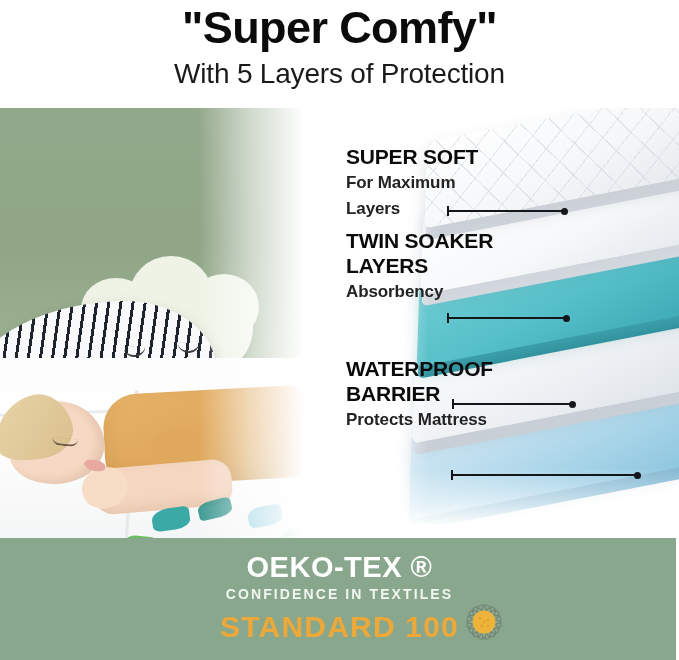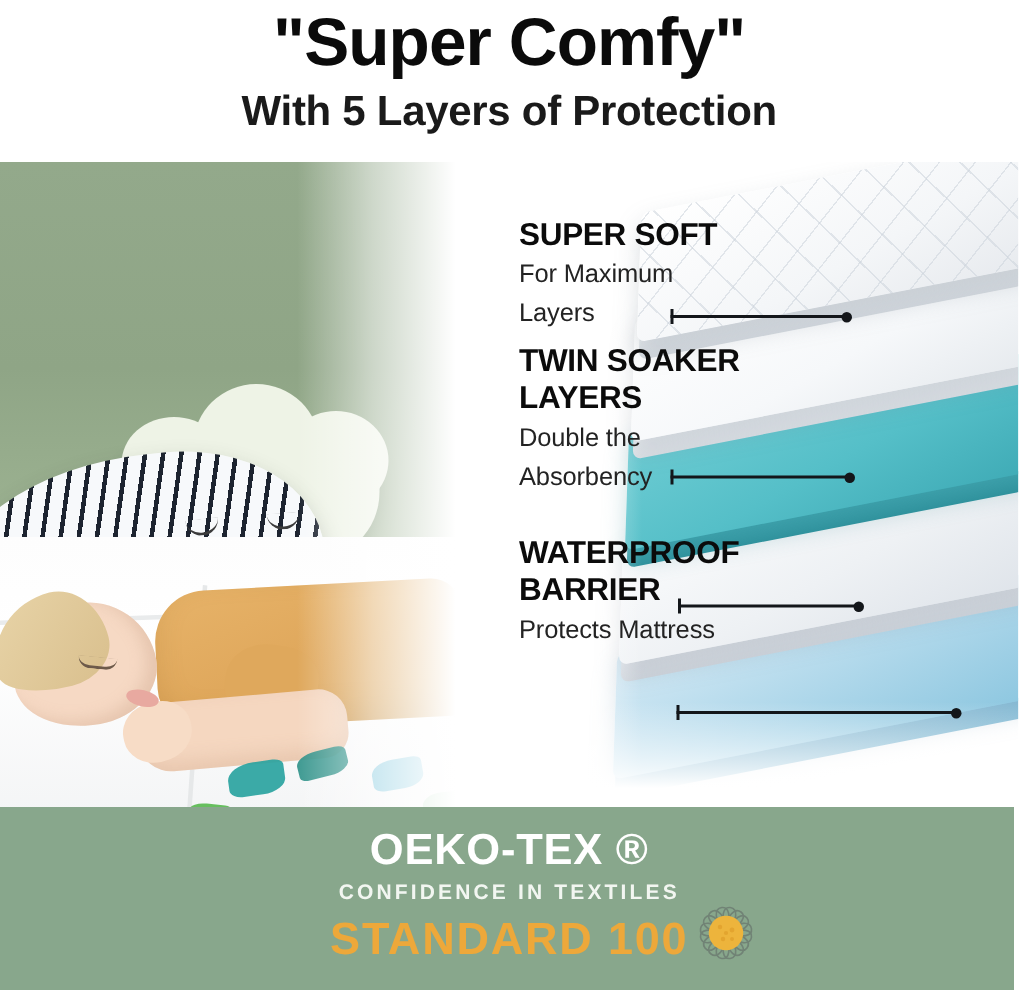--- a/index.html
+++ b/index.html
@@ -14,21 +14,21 @@
 
   
   .header { position:absolute; left:0; top:0; width:679px; height:108px; background:#fff; }
   .headline {
     position:absolute; left:0; top:2px; width:679px; text-align:center;
     font-size:45px; font-weight:700; color:#0b0b0b; letter-spacing:-0.6px;
     line-height:52px; white-space:nowrap;
   }
   .subhead {
     position:absolute; left:0; top:57px; width:679px; text-align:center;
-    font-size:28px; font-weight:700; color:#1a1a1a; letter-spacing:-0.2px;
+    font-size:28px; font-weight:400; color:#1a1a1a; letter-spacing:-0.2px;
     line-height:34px; white-space:nowrap;
   }
 
   
   .stage { position:absolute; left:0; top:108px; width:679px; height:430px; background:#fff; overflow:hidden; }
 
   
   .photo { position:absolute; left:0; top:0; width:318px; height:430px; overflow:hidden; }
   .wall {
     position:absolute; left:0; top:0; width:318px; height:250px;
@@ -187,21 +187,21 @@
   }
 
   
   .features { position:absolute; left:8px; top:0; width:542px; height:430px; z-index:30; pointer-events:none; }
   .feat { position:absolute; left:338px; }
   .feat .t {
     font-size:21px; font-weight:700; color:#0b0b0b; letter-spacing:-0.2px;
     line-height:25px; white-space:nowrap;
   }
   .feat .d {
-    font-size:17px; font-weight:400; color:#232323; letter-spacing:-0.1px;
+    font-size:17px; font-weight:700; color:#232323; letter-spacing:-0.1px;
     line-height:24px; white-space:nowrap; margin-top:2px;
   }
   .f1{ top:36px; }
   .f2{ top:120px; }
   .f3{ top:248px; }
   .f4{ top:352px; }
 
   
   .lead { position:absolute; height:2px; background:#13161a; z-index:32; }
   .lead::before {
@@ -319,21 +319,20 @@
 
       <div class="feat f1">
         <div class="t">SUPER SOFT</div>
         <div class="d">For Maximum</div>
         <div class="d">Layers</div>
       </div>
 
       <div class="feat f2">
         <div class="t">TWIN SOAKER</div>
         <div class="t">LAYERS</div>
-        <div class="d">Double the</div>
         <div class="d">Absorbency</div>
       </div>
 
       <div class="feat f3">
         <div class="t">WATERPROOF</div>
         <div class="t">BARRIER</div>
         <div class="d">Protects Mattress</div>
       </div>
 
     </div>

